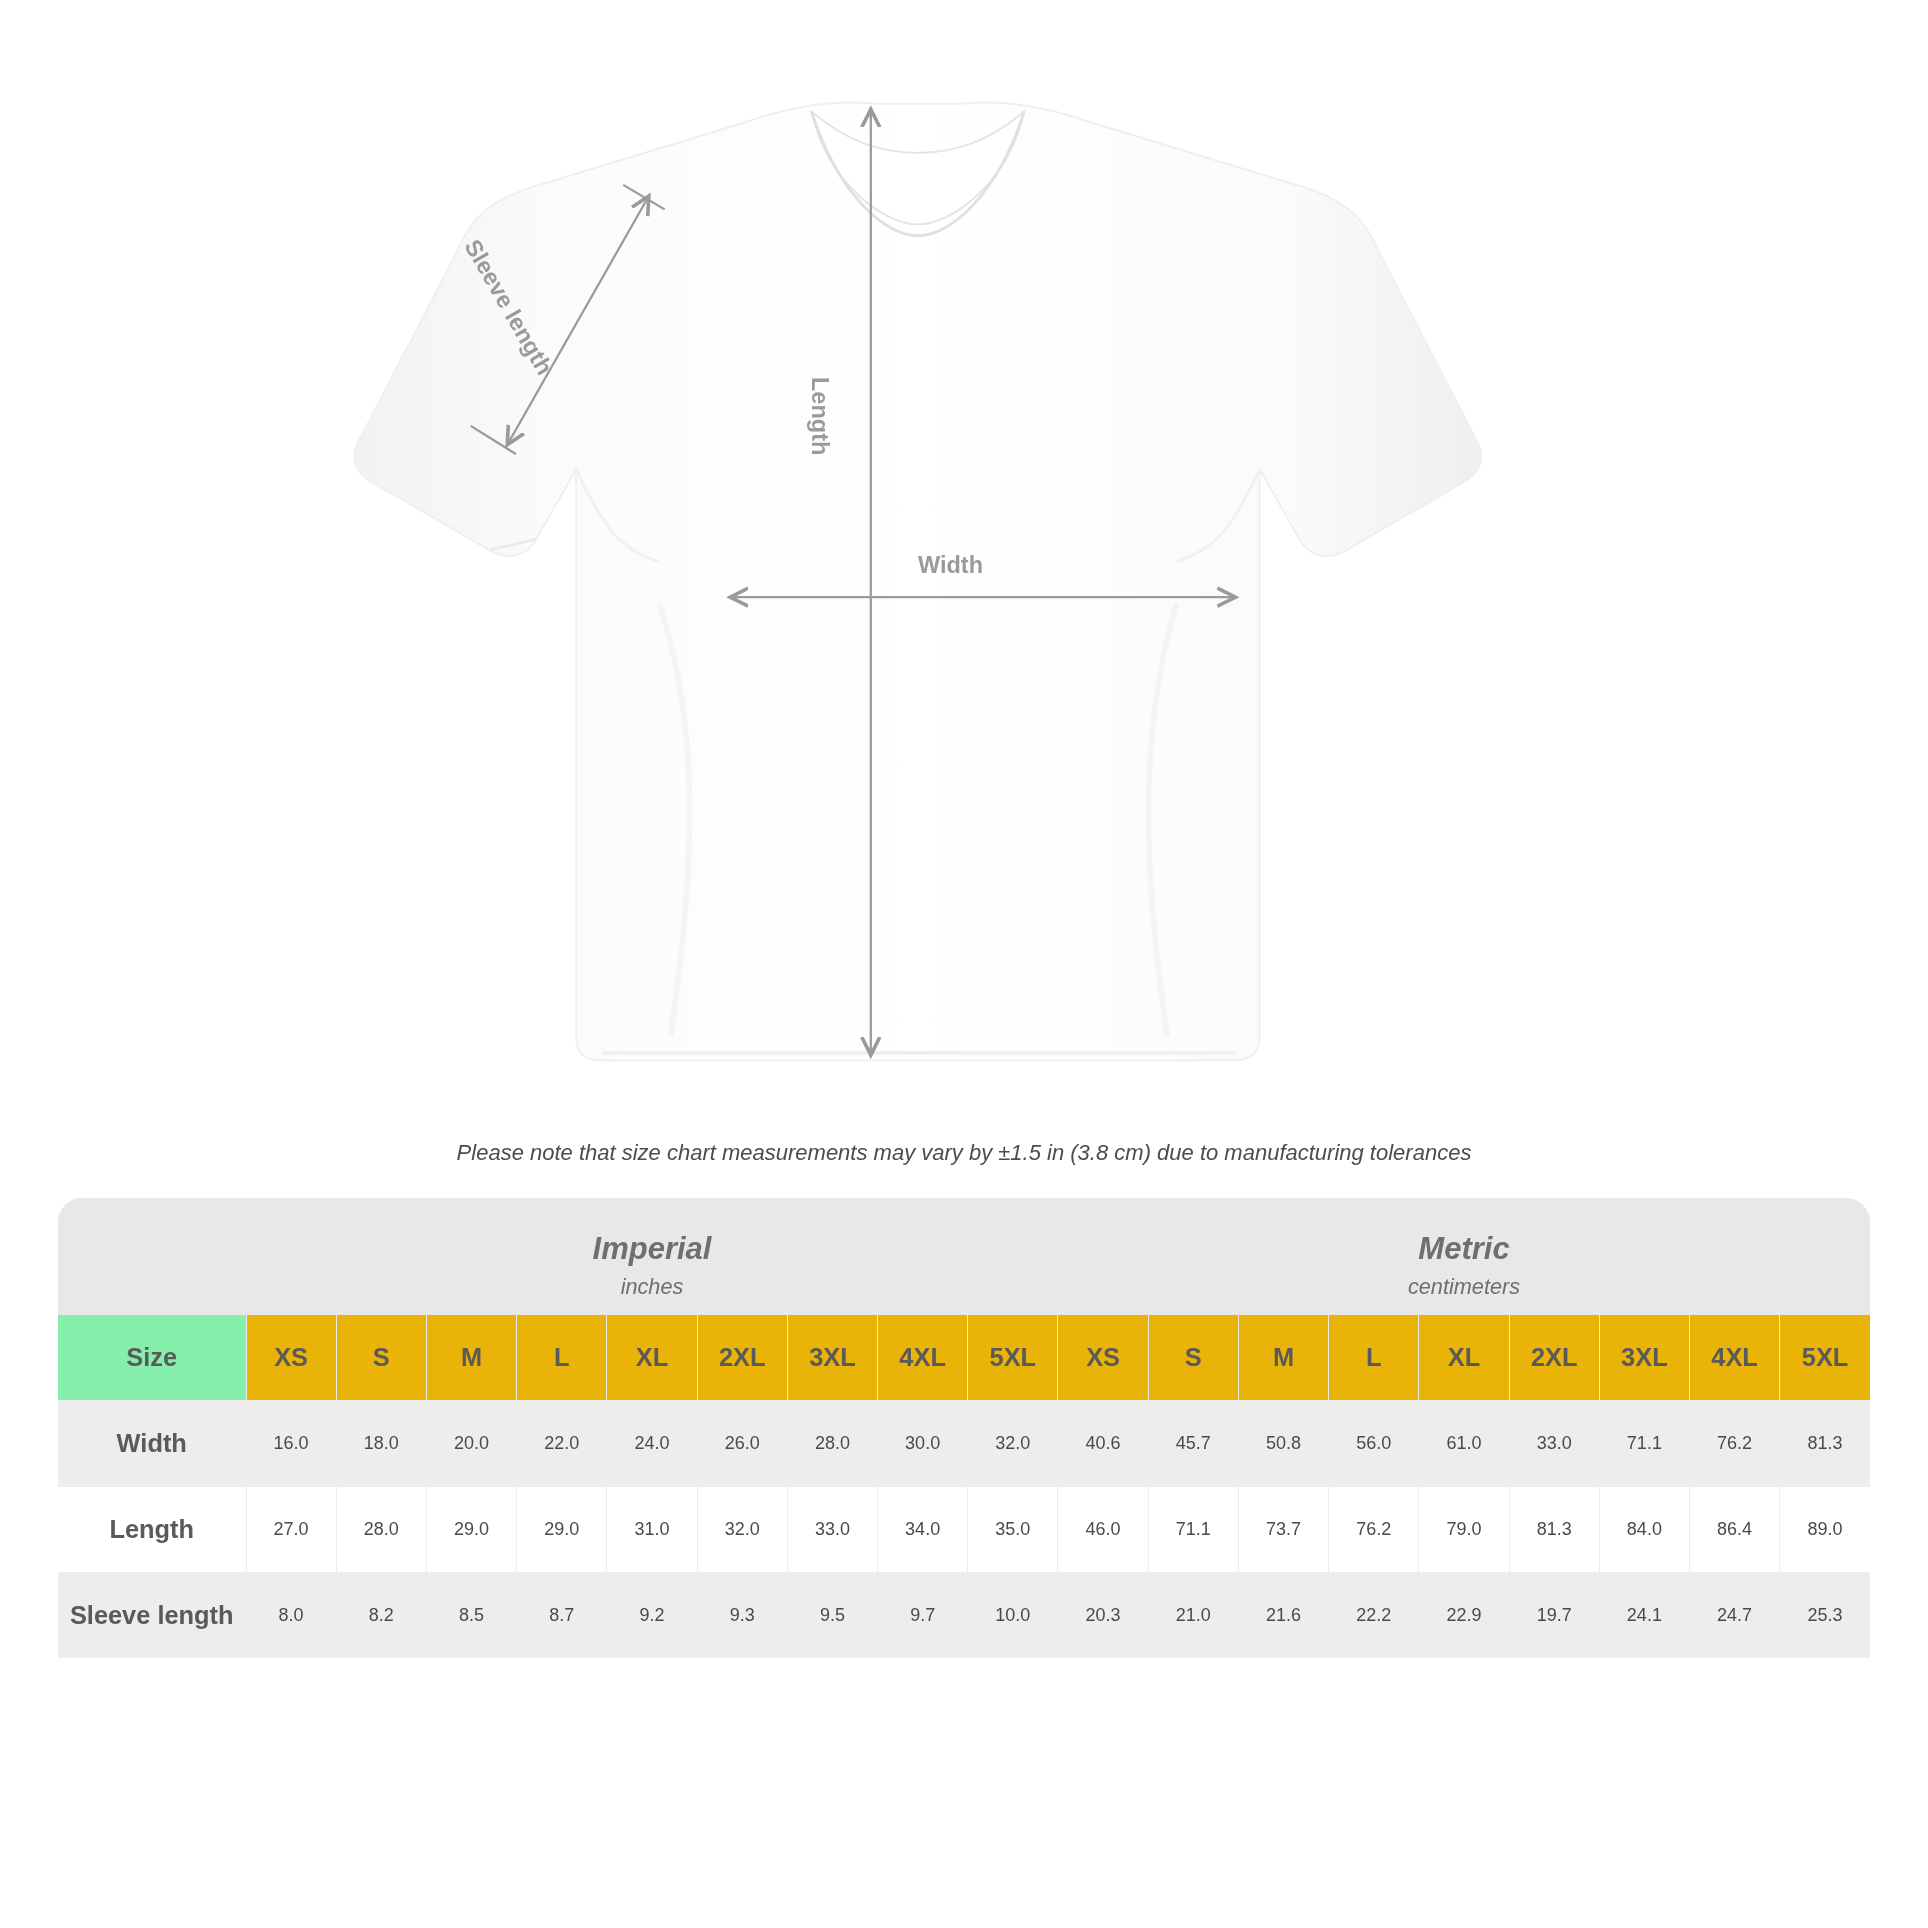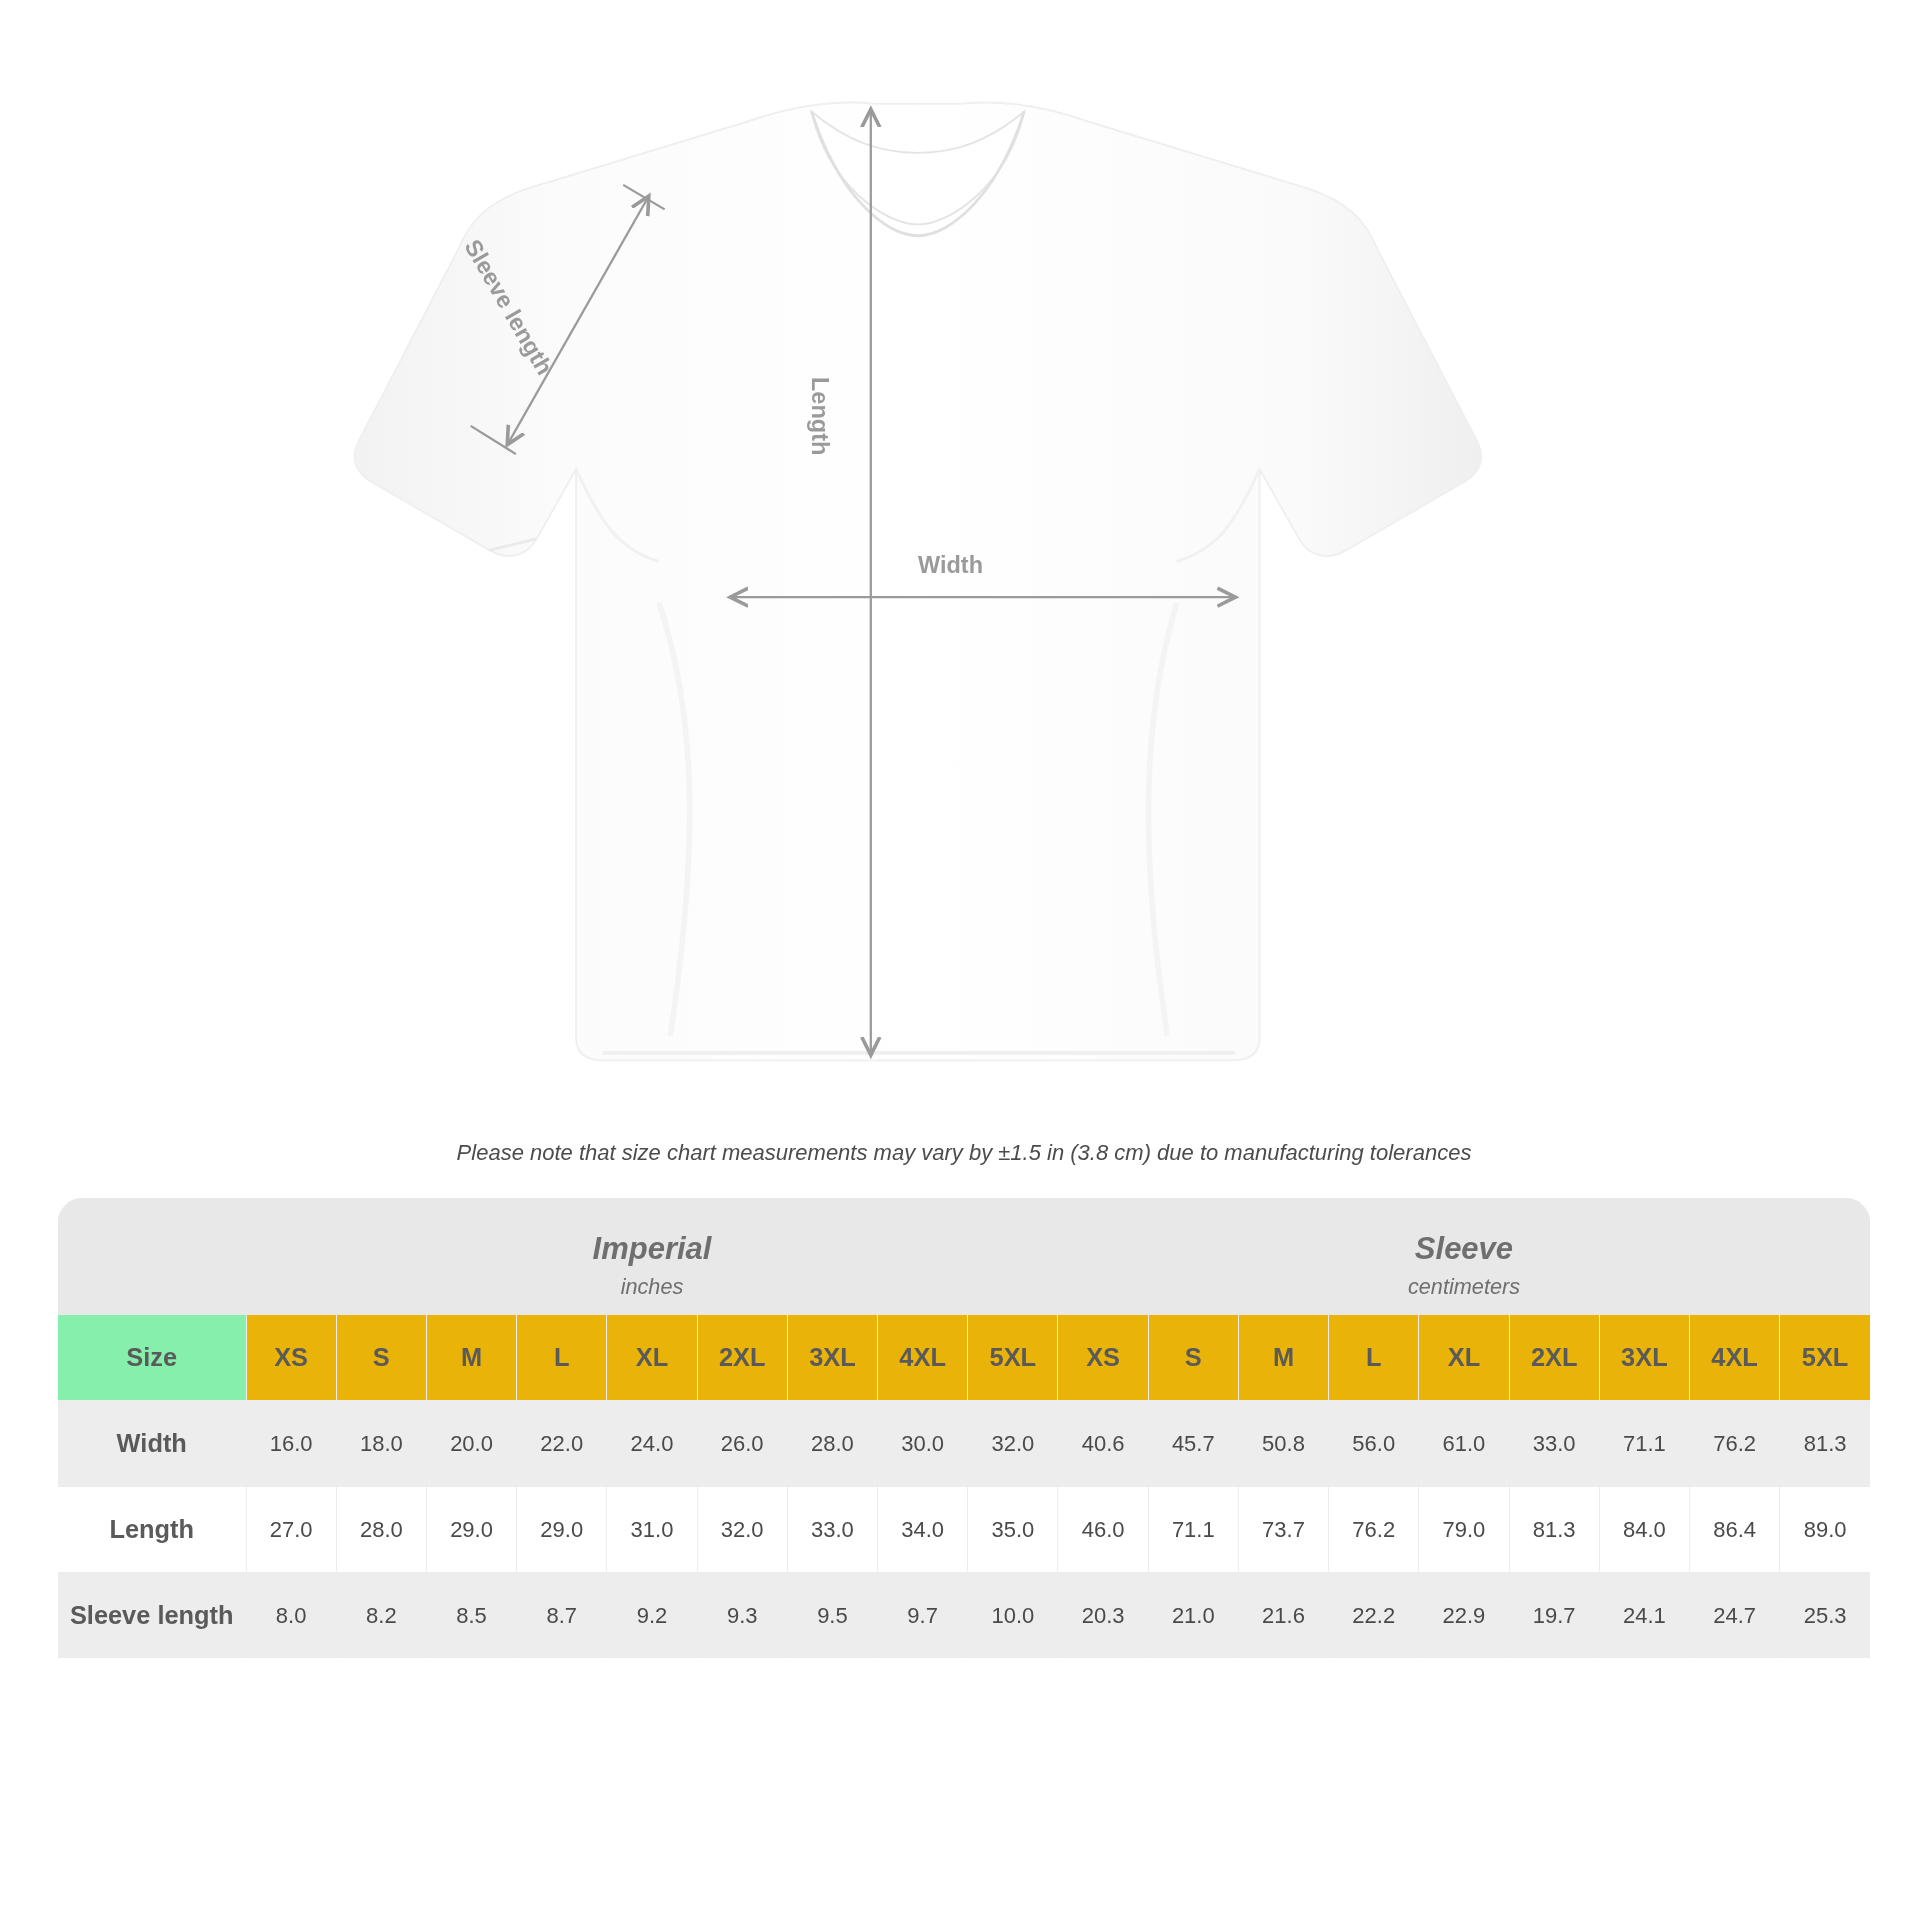--- a/index.html
+++ b/index.html
@@ -105,21 +105,21 @@
   tr.head-row th:last-child { border-right: none; }
   tr.head-row th.rowlabel {
     background: #86efac;
     font-size: 25.4px;
   }
 
   tr.data-row td {
     padding: 28px 0;
     border-right: 0.9px solid #ececec;
     border-top: 0.9px solid #ececec;
-    font-size: 22px;
+    font-size: 18px;
     color: #4a4a4a;
   }
   tr.data-row td:last-child { border-right: none; }
   tr.data-row td.rowlabel {
     font-weight: bold;
     color: #5a5a5a;
     font-size: 25.4px;
   }
   tr.shade td { background: #ededed; }
   tr.plain td { background: #ffffff; }
@@ -239,21 +239,21 @@
           <col>
       </colgroup>
       <tbody>
         <tr>
           <td class="unit-header-cell blank-corner"></td>
           <td class="unit-header-cell" colspan="9">
             <div class="unit-name">Imperial</div>
             <div class="unit-sub">inches</div>
           </td>
           <td class="unit-header-cell" colspan="9">
-            <div class="unit-name">Sleeve</div>
+            <div class="unit-name">Metric</div>
             <div class="unit-sub">centimeters</div>
           </td>
         </tr>
 
         <tr class="head-row">
           <th class="rowlabel">Size</th>
           <th>XS</th>
           <th>S</th>
           <th>M</th>
           <th>L</th>

